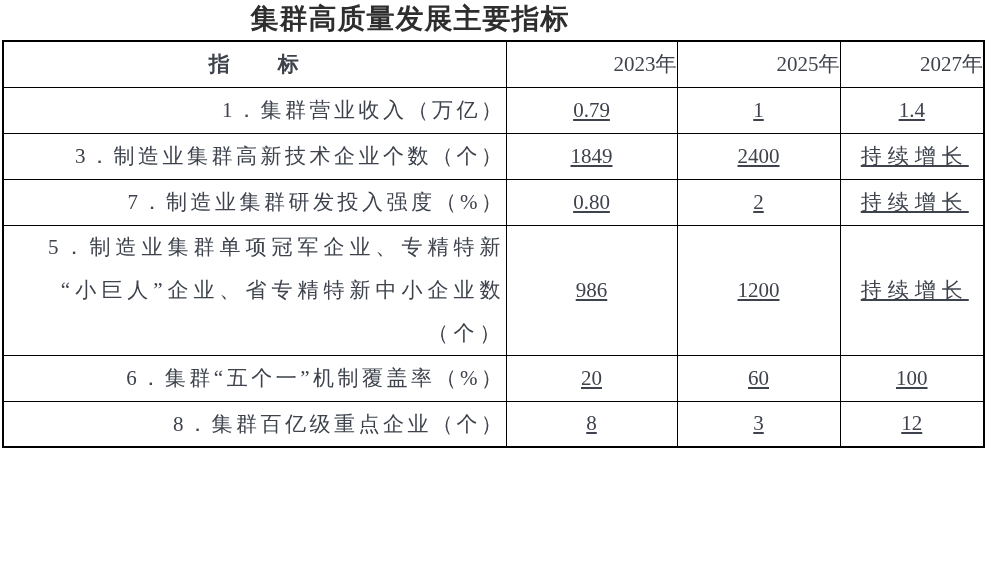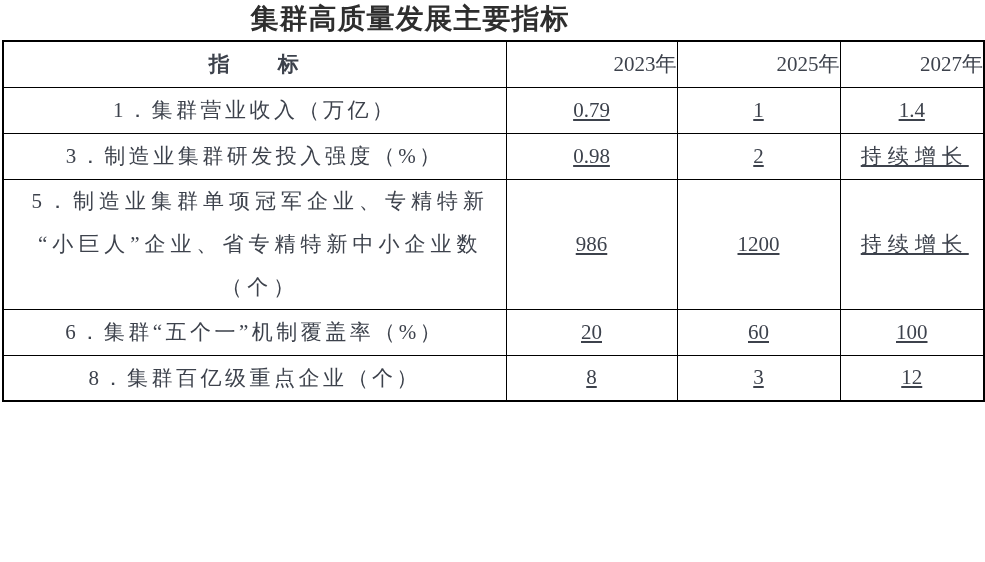--- a/index.html
+++ b/index.html
@@ -48,21 +48,21 @@
   th.indicator-head {
     font-weight: 700;
     text-align: center;
     letter-spacing: 2px;
   }
   th.year-head {
     font-weight: 400;
     text-align: right;
   }
   td.label-cell {
-    text-align: center;
+    text-align: right;
     padding-left: 11px;
     padding-right: 4px;
     letter-spacing: 3.5px;
   }
   td.label-cell.multiline {
     white-space: pre-line;
     letter-spacing: 5px;
     line-height: 43px;
     padding-left: 11px;
   }
@@ -100,24 +100,30 @@
     </tr>
 
     <tr class="drow">
       <td class="label-cell">1．集群营业收入（万亿）</td>
       <td class="value-cell">0.79</td>
       <td class="value-cell">1</td>
       <td class="value-cell">1.4</td>
     </tr>
 
 
+    <tr class="drow">
+      <td class="label-cell">3．制造业集群高新技术企业个数（个）</td>
+      <td class="value-cell">1849</td>
+      <td class="value-cell">2400</td>
+      <td class="value-cell cjk">持续增长</td>
+    </tr>
 
     <tr class="drow">
-      <td class="label-cell">3．制造业集群研发投入强度（%）</td>
-      <td class="value-cell">0.98</td>
+      <td class="label-cell">7．制造业集群研发投入强度（%）</td>
+      <td class="value-cell">0.80</td>
       <td class="value-cell">2</td>
       <td class="value-cell cjk">持续增长</td>
     </tr>
 
     <tr class="tallrow">
       <td class="label-cell multiline">5．制造业集群单项冠军企业、专精特新
 “小巨人”企业、省专精特新中小企业数
 （个）</td>
       <td class="value-cell">986</td>
       <td class="value-cell">1200</td>

